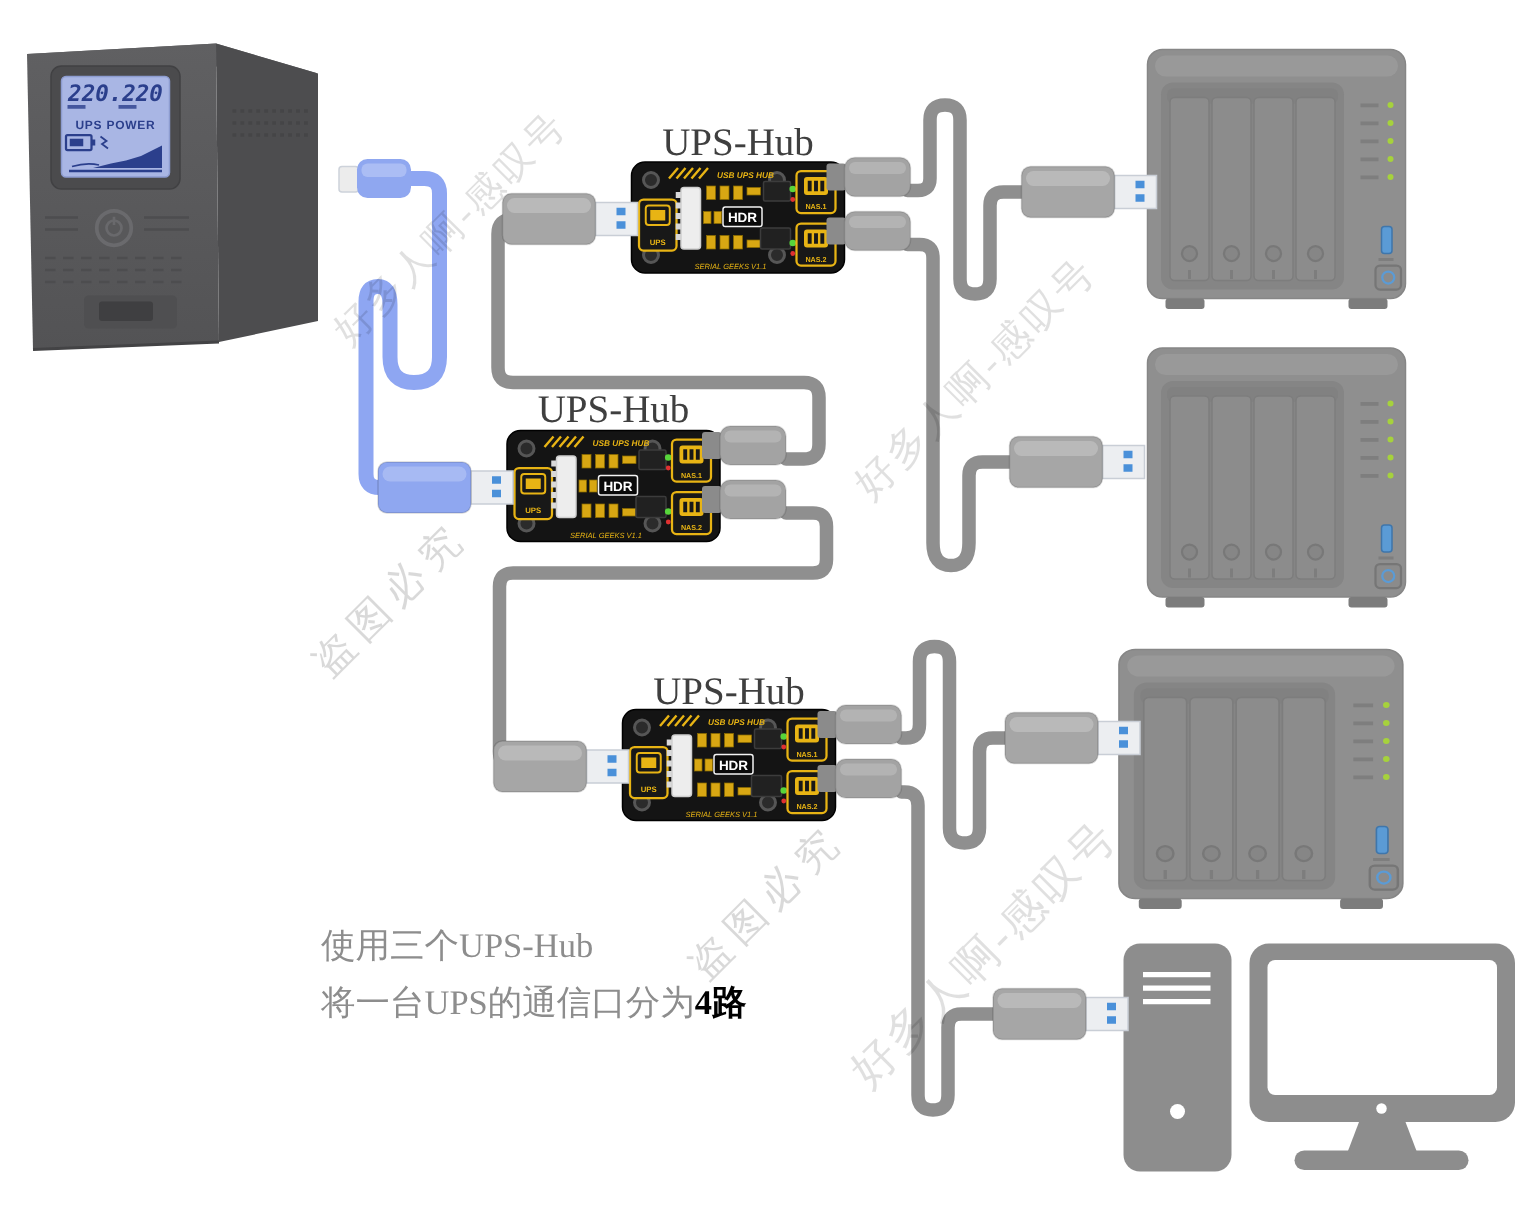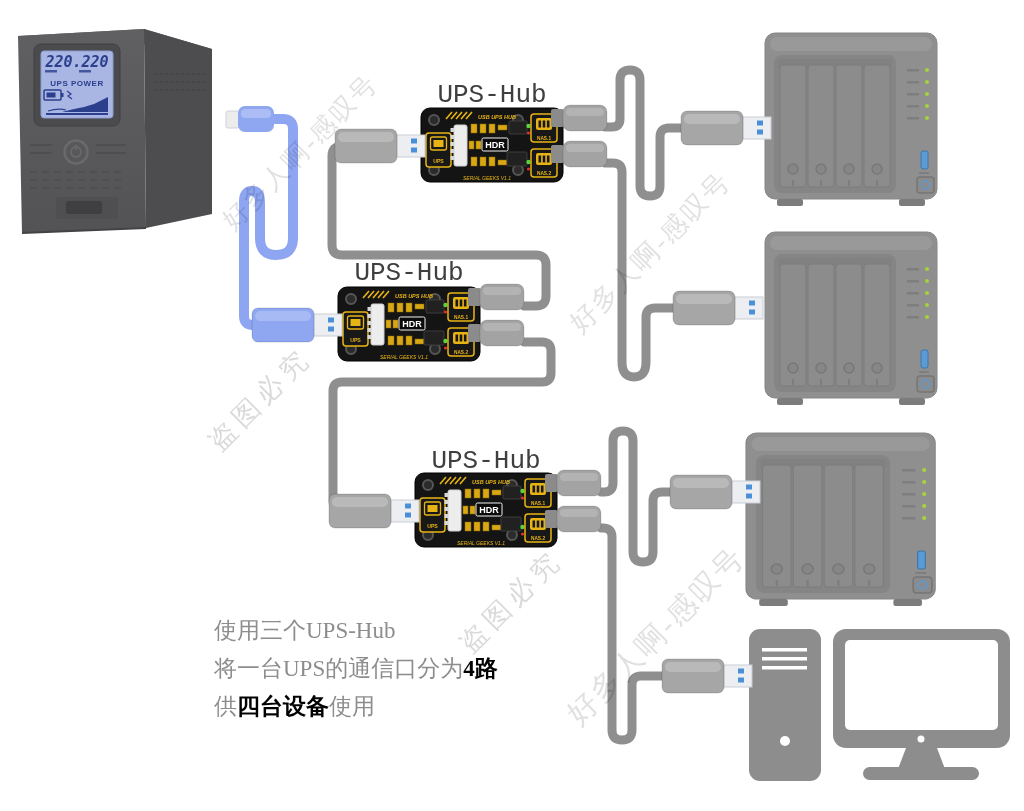--- a/index.html
+++ b/index.html
@@ -1,20 +1,20 @@
 <!DOCTYPE html>
 <html><head>
 <meta charset="utf-8">
 <style>
   html,body{margin:0;padding:0;background:#ffffff;}
   #stage{position:relative;width:1024px;height:811px;background:#fff;overflow:hidden;
          font-family:"Liberation Sans",sans-serif;}
   #scene{position:absolute;left:0;top:0;}
   .hub-title{position:absolute;width:220px;text-align:center;
-             font-family:Liberation Mono, monospace;font-size:26px;color:#3f3f3f;}
+             font-family:Liberation Serif, serif;font-size:26px;color:#3f3f3f;}
   .caption{position:absolute;left:214px;top:612px;
            font-family:"Liberation Serif",serif;font-size:23px;line-height:38px;color:#8d8d8d;}
   .caption b{font-weight:bold;color:#000000;}
   .wm{position:absolute;white-space:nowrap;font-family:"Liberation Serif",serif;
       transform:translate(-50%,-50%) rotate(-45deg);pointer-events:none;}
   .wm-credit{color:rgba(0,0,0,0.12);letter-spacing:2px;}
   .wm-theft{color:rgba(0,0,0,0.15);letter-spacing:6px;}
 </style>
 </head>
 <body>
@@ -265,21 +265,20 @@
   <use href="#plug-c" transform="translate(545,519)"></use>
 </svg>
 
 <div class="hub-title" style="left:382px;top:80px;">UPS-Hub</div>
 <div class="hub-title" style="left:299px;top:258px;">UPS-Hub</div>
 <div class="hub-title" style="left:376px;top:446px;">UPS-Hub</div>
 
 <div class="caption">
   <div>使用三个UPS-Hub</div>
   <div><span>将一台UPS的通信口分为</span><b>4路</b></div>
-  <div><span>供</span><b>四台设备</b><span>使用</span></div>
 </div>
 
 <div class="wm wm-credit" style="left:300px;top:152px;font-size:26px;">好多人啊-感叹号</div>
 <div class="wm wm-credit" style="left:650px;top:252px;font-size:27px;">好多人啊-感叹号</div>
 <div class="wm wm-credit" style="left:656px;top:636px;font-size:30px;">好多人啊-感叹号</div>
 <div class="wm wm-theft" style="left:260px;top:399px;font-size:27px;">盗图必究</div>
 <div class="wm wm-theft" style="left:511px;top:601px;font-size:27px;">盗图必究</div>
 
 </div>
 

